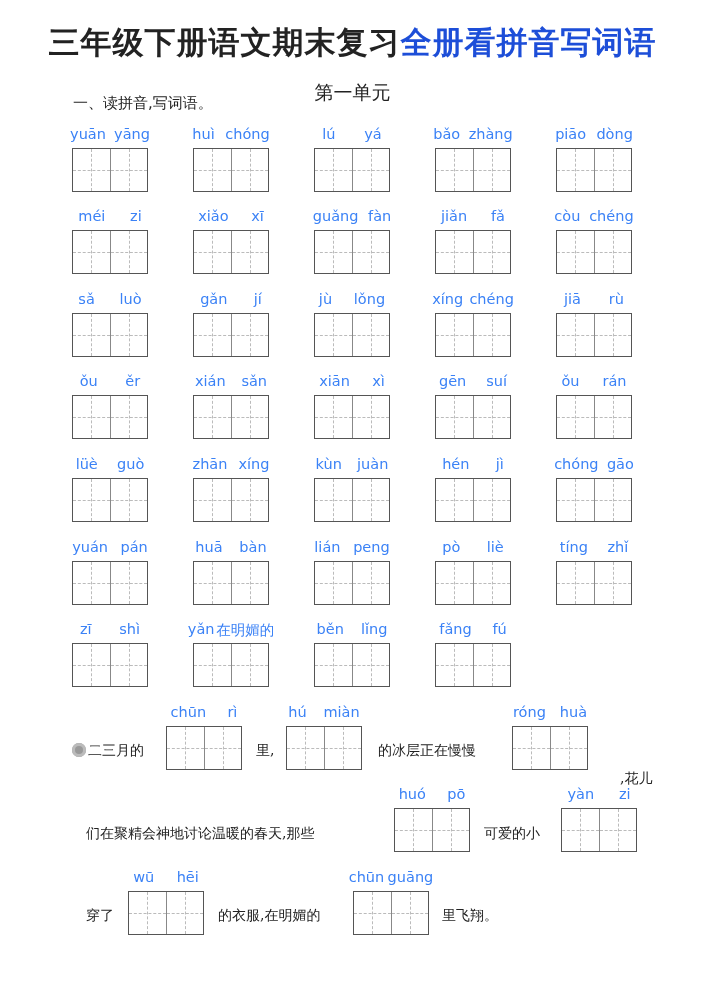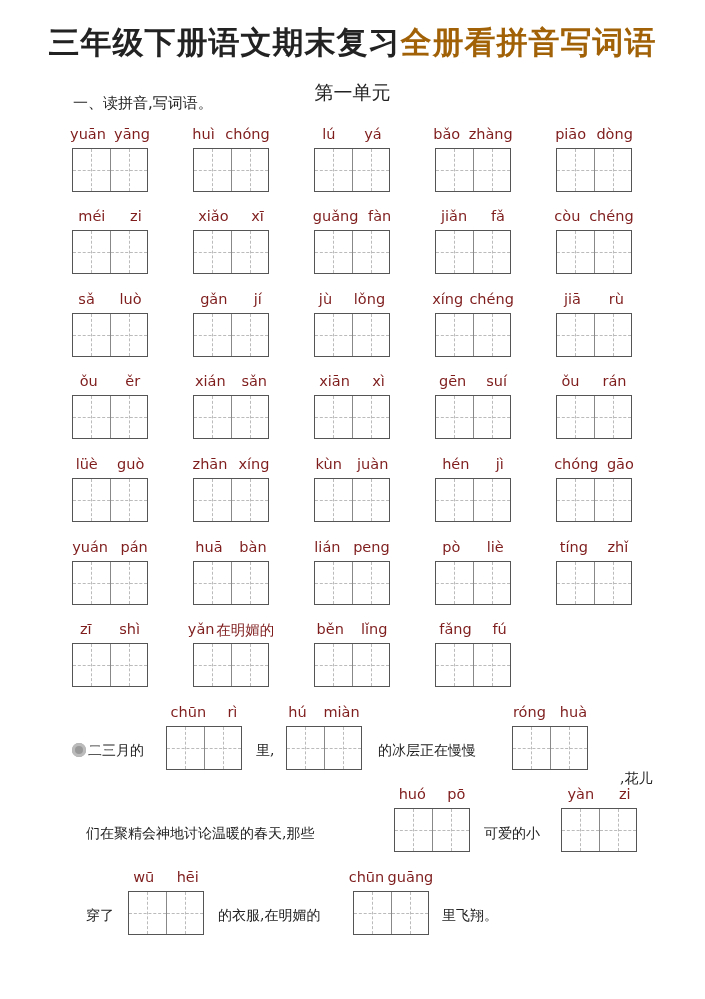--- a/index.html
+++ b/index.html
@@ -1,22 +1,22 @@
 <!DOCTYPE html>
 <html><head>
 <meta charset="utf-8">
 <style>
   html, body { margin:0; padding:0; background:#fff; }
   body { width:705px; height:999px; position:relative; overflow:hidden; font-family:"DejaVu Sans", sans-serif; color:#222; }
   .title { position:absolute; top:22px; left:0; width:705px; text-align:center; font-family:"DejaVu Serif", serif; font-weight:bold; font-size:31px; letter-spacing:1px; }
-  .title .red { color:#a16207; }
+  .title .red { color:#1d4ed8; }
   .unit { position:absolute; top:80px; left:0; width:705px; text-align:center; font-family:"DejaVu Serif", serif; font-size:19px; }
   .section { position:absolute; top:94px; left:34px; font-size:15px; font-family:"DejaVu Sans", sans-serif;margin-left:39px; }
   .item { position:absolute; width:76px; }
-  .py { position:absolute; top:-22px; left:-6px; width:88px; display:flex; justify-content:space-around; font-family:"DejaVu Sans", sans-serif; font-size:14.5px; color:#7f1d1d; white-space:nowrap; }
+  .py { position:absolute; top:-22px; left:-6px; width:88px; display:flex; justify-content:space-around; font-family:"DejaVu Sans", sans-serif; font-size:14.5px; color:#3b82f6; white-space:nowrap; }
   .grid { position:absolute; top:0; left:0; width:74px; height:42px; border:1.5px solid #555; display:flex; }
   .cell { flex:1; position:relative; }
   .cell + .cell { border-left:1px solid #888; }
   .cell::before { content:""; position:absolute; left:50%; top:0; bottom:0; border-left:1px dashed #bbb; }
   .cell::after { content:""; position:absolute; top:50%; left:0; right:0; border-top:1px dashed #bbb; }
   .sent { position:absolute; font-family:"DejaVu Serif", serif; font-size:14px; white-space:nowrap; }
   .flower { display:inline-block; width:14px; height:14px; border-radius:50%; background:#999; vertical-align:-2px; margin-right:2px; box-shadow: inset 0 0 0 3px #bbb; }
   .footer { position:absolute; top:1011px; left:0; width:576px; text-align:left; font-family:"DejaVu Serif", serif; font-size:11px; color:#333; }
 </style>
 </head>

